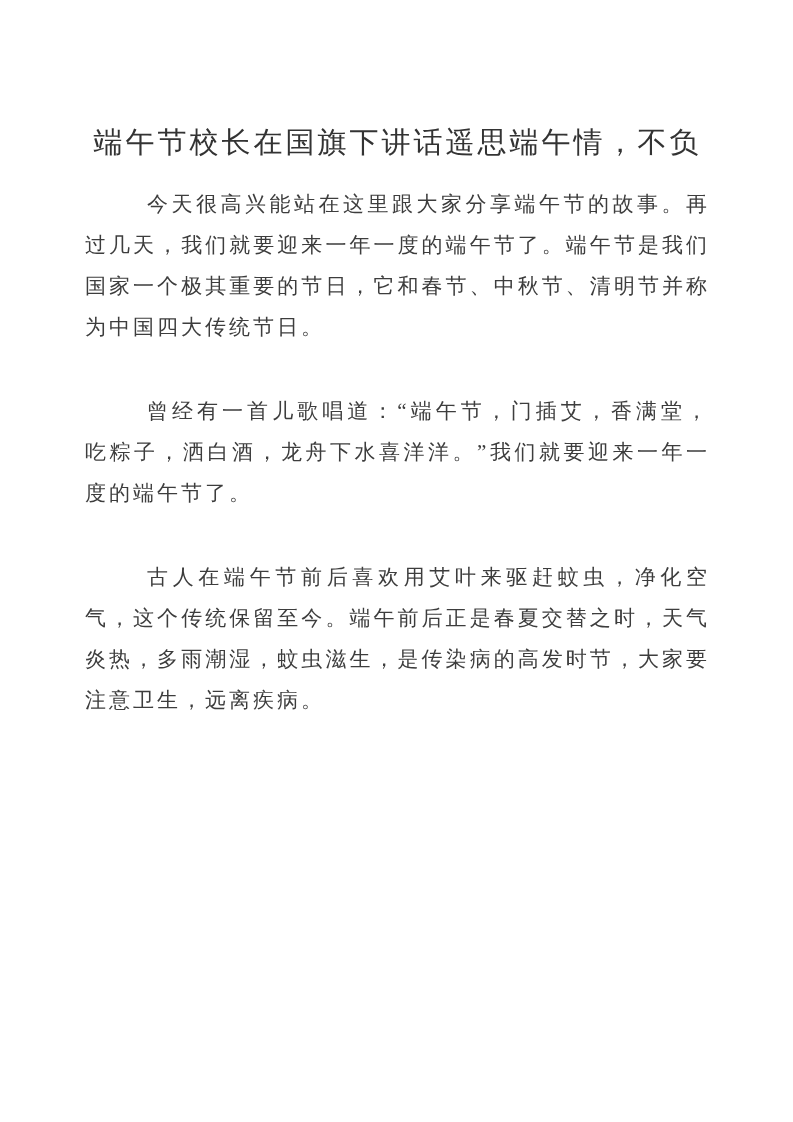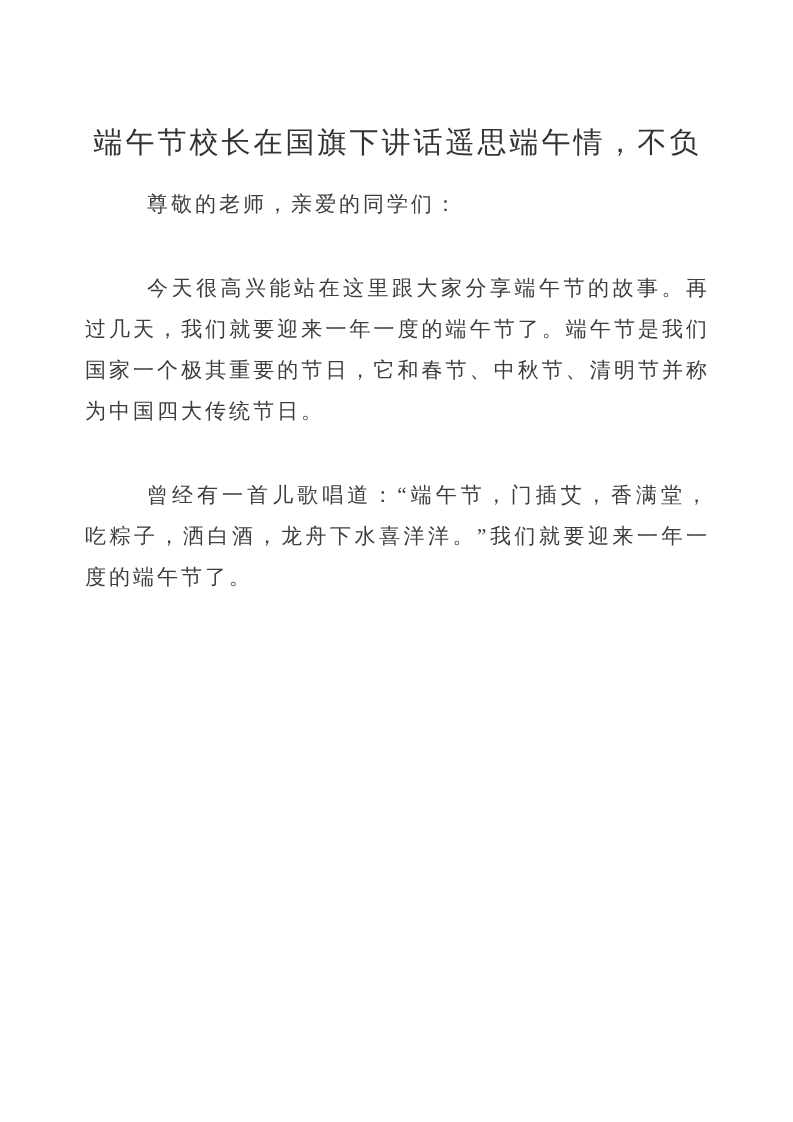--- a/index.html
+++ b/index.html
@@ -44,21 +44,21 @@
 </style>
 </head>
 <body>
 
 <div class="page">
 
   <h1 class="doc-title">
     <span class="title-line">端午节校长在国旗下讲话遥思端午情，不负</span>
   </h1>
 
-  <p class="body-par">尊敬的老师，亲爱的同学们：</p>
 
 
   <p class="body-par">今天很高兴能站在这里跟大家分享端午节的故事。再过几天，我们就要迎来一年一度的端午节了。端午节是我们国家一个极其重要的节日，它和春节、中秋节、清明节并称为中国四大传统节日。</p>
 
   <p class="body-par">曾经有一首儿歌唱道：“端午节，门插艾，香满堂，吃粽子，洒白酒，龙舟下水喜洋洋。”我们就要迎来一年一度的端午节了。</p>
 
+  <p class="body-par">古人在端午节前后喜欢用艾叶来驱赶蚊虫，净化空气，这个传统保留至今。端午前后正是春夏交替之时，天气炎热，多雨潮湿，蚊虫滋生，是传染病的高发时节，大家要注意卫生，远离疾病。</p>
 
 </div>
 
 </body></html>

